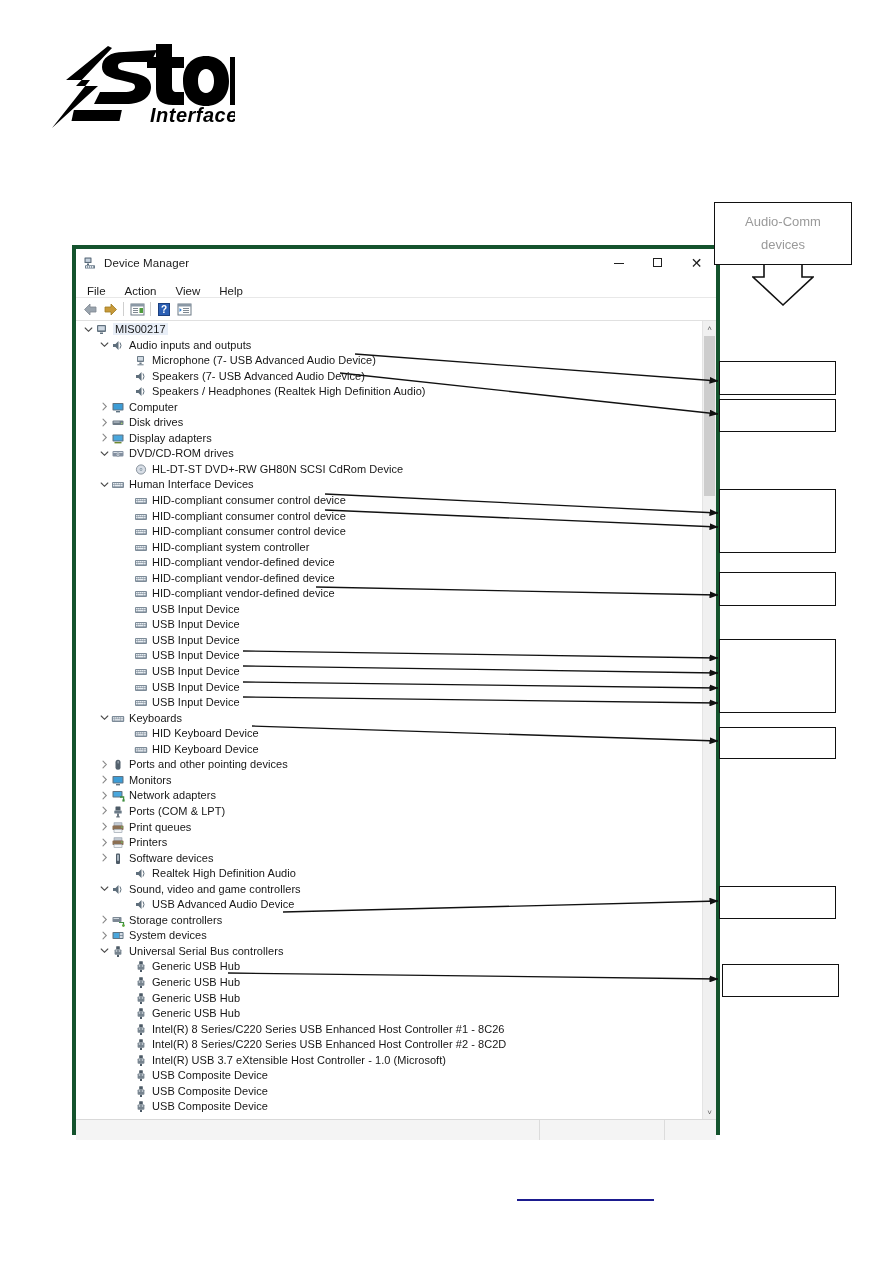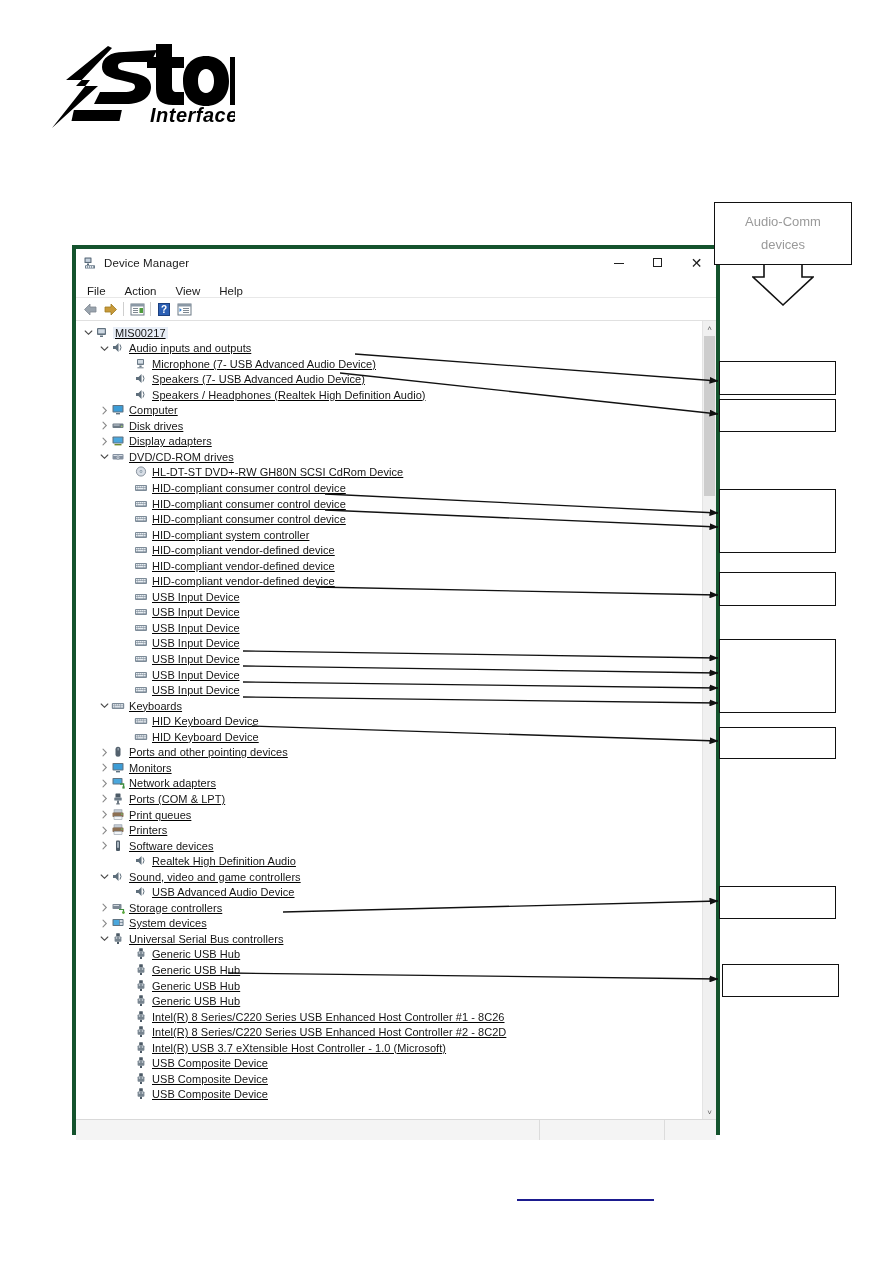--- a/index.html
+++ b/index.html
@@ -149,23 +149,22 @@
     position: absolute;
     left: 0; top: 2px;
     right: 14px;
     bottom: 0;
     overflow: hidden;
   }
   .row {
     position: relative;
     height: 15.55px;
     display: flex;
-    align-items: flex-end;
+    align-items: flex-start;
     white-space: nowrap;
-    text-decoration: underline;
   }
   .row .lbl {
     font-size: 11px;
     color: #161616;
     letter-spacing: .05px;
   }
   .row.sel .lbl {
     background: #e8eef7;
     padding: 0 2px;
   }
@@ -526,20 +525,41 @@
             </span>
             <span class="ticon">
               <svg width="14" height="13" viewBox="0 0 14 13">
                 <circle cx="7" cy="6.5" r="4.6" fill="#d8dee6" stroke="#6f7b88" stroke-width="0.8"></circle>
                 <circle cx="7" cy="6.5" r="1.4" fill="#8fa0ae"></circle>
                 <circle cx="7" cy="6.5" r="0.5" fill="#fff"></circle>
               </svg>
             </span>
             <span class="lbl">HL-DT-ST DVD+-RW GH80N SCSI CdRom Device</span>
           </div>
+          <div class="row lv1">
+            <span class="chev">
+              <svg width="9" height="9" viewBox="0 0 9 9">
+                <path d="M1.2 3 L4.5 6.3 L7.8 3" stroke="#4a4a4a" stroke-width="1.1" fill="none" stroke-linecap="round"></path>
+              </svg>
+            </span>
+            <span class="ticon">
+              <svg width="14" height="13" viewBox="0 0 14 13">
+                <rect x="1" y="4" width="12" height="6" rx="1" fill="#7d8b98"></rect>
+                <rect x="2" y="5" width="1.6" height="1.4" fill="#e6ecf1"></rect>
+                <rect x="4" y="5" width="1.6" height="1.4" fill="#e6ecf1"></rect>
+                <rect x="6" y="5" width="1.6" height="1.4" fill="#e6ecf1"></rect>
+                <rect x="8" y="5" width="1.6" height="1.4" fill="#e6ecf1"></rect>
+                <rect x="10" y="5" width="1.6" height="1.4" fill="#e6ecf1"></rect>
+                <rect x="2" y="7" width="1.6" height="1.4" fill="#e6ecf1"></rect>
+                <rect x="4" y="7" width="5.6" height="1.4" fill="#e6ecf1"></rect>
+                <rect x="10" y="7" width="1.6" height="1.4" fill="#e6ecf1"></rect>
+              </svg>
+            </span>
+            <span class="lbl">Human Interface Devices</span>
+          </div>
           <div class="row lv2">
             <span class="chev">
               <svg width="9" height="9" viewBox="0 0 9 9"></svg>
             </span>
             <span class="ticon">
               <svg width="14" height="13" viewBox="0 0 14 13">
                 <rect x="1" y="4" width="12" height="6" rx="1" fill="#7d8b98"></rect>
                 <rect x="2" y="5" width="1.6" height="1.4" fill="#e6ecf1"></rect>
                 <rect x="4" y="5" width="1.6" height="1.4" fill="#e6ecf1"></rect>
                 <rect x="6" y="5" width="1.6" height="1.4" fill="#e6ecf1"></rect>

